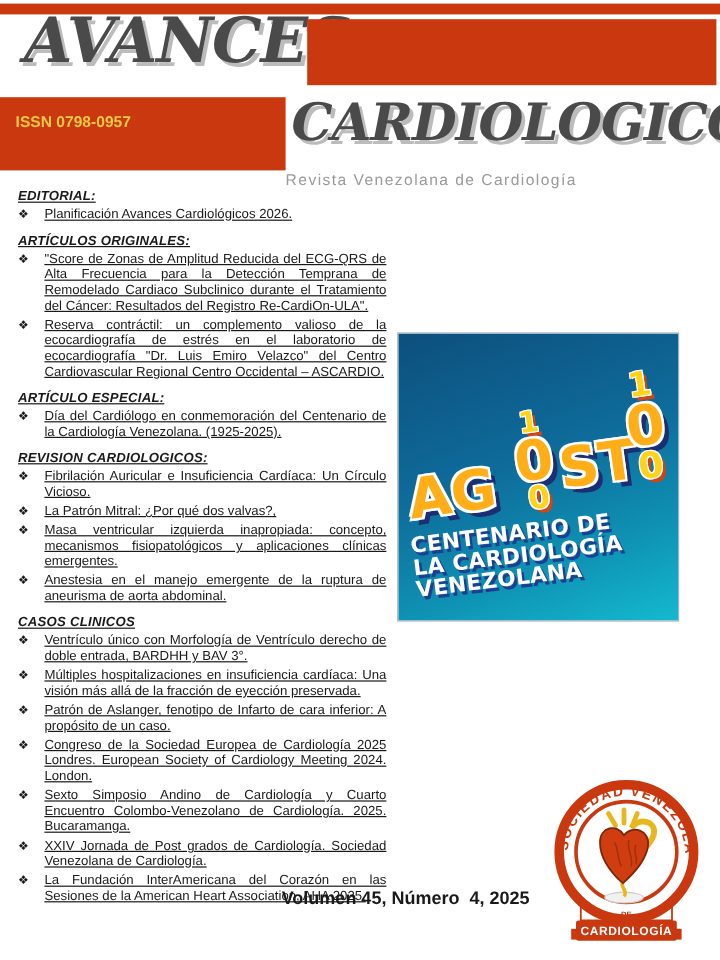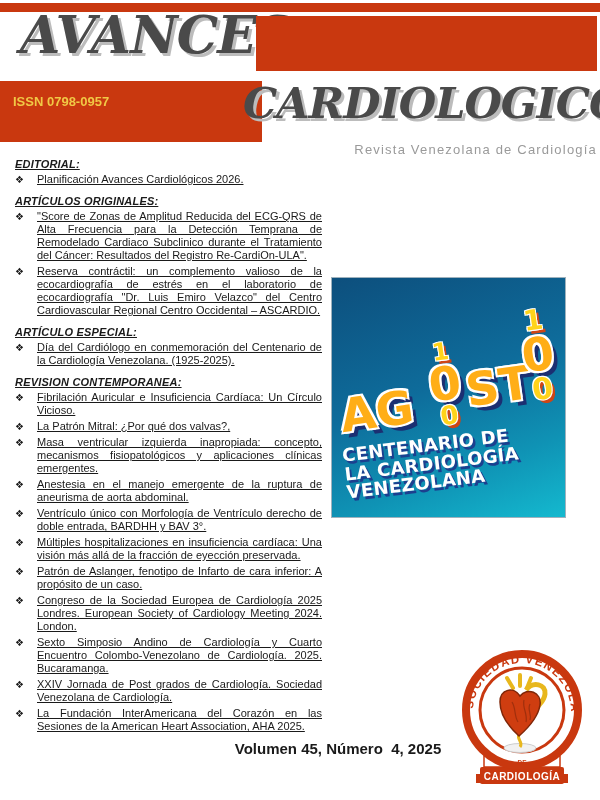--- a/index.html
+++ b/index.html
@@ -9,30 +9,30 @@
   }
   
   .top-strip{position:absolute;left:0;top:3px;width:600px;height:9px;background:#c9380f;}
   .avances{
     position:absolute;left:20px;top:4px;width:236px;
     font-family:"DejaVu Serif", serif;font-weight:bold;font-style:italic;
     font-size:52px;letter-spacing:-1px;color:#4a4a4a;white-space:nowrap;
     text-shadow:3px 3px 0 #bcbcbc;
   }
   .red-block-right{position:absolute;left:256px;top:16px;width:341px;height:55px;background:#c9380f;}
-  .red-band-left{position:absolute;left:0;top:81px;width:238px;height:61px;background:#c9380f;padding-left:24px;}
+  .red-band-left{position:absolute;left:0;top:81px;width:238px;height:61px;background:#c9380f;}
   .issn-lines{position:absolute;left:13px;top:12px;font-size:13px;font-weight:bold;color:#f0c845;line-height:1.35;}
   .cardiologicos{
     position:absolute;left:243px;top:78px;width:356px;
     font-family:"DejaVu Serif", serif;font-weight:bold;font-style:italic;
     font-size:43px;letter-spacing:-1px;color:#4a4a4a;white-space:nowrap;
     text-shadow:3px 3px 0 #bcbcbc;
   }
   .subtitle{
-    position:absolute;left:238px;top:142px;width:359px;text-align:right;
+    position:absolute;left:238px;top:142px;width:359px;text-align:left;
     font-size:13px;color:#9a9a9a;letter-spacing:1.2px;line-height:1.2;
   }
   
   .toc{position:absolute;left:15px;top:158px;width:307px;}
   .toc-heading{
     font-size:11px;font-weight:bold;text-decoration:underline;
     margin:9px 0 3px 0;letter-spacing:.2px;font-style:italic;
   }
   .toc-section:first-child .toc-heading{margin-top:0;}
   .toc-item{
@@ -126,40 +126,41 @@
 
   <div class="toc-section">
     <div class="toc-heading">ARTÍCULO ESPECIAL:</div>
     <div class="toc-item">
       <span class="bullet">❖</span>
       <span class="item-text">Día del Cardiólogo en conmemoración del Centenario de la Cardiología Venezolana.  (1925-2025).</span>
     </div>
   </div>
 
   <div class="toc-section">
-    <div class="toc-heading">REVISION CONTEMPORANEA:</div>
+    <div class="toc-heading">REVISION CARDIOLOGICOS:</div>
     <div class="toc-item">
       <span class="bullet">❖</span>
       <span class="item-text">Fibrilación Auricular e Insuficiencia Cardíaca: Un Círculo Vicioso.</span>
     </div>
     <div class="toc-item">
       <span class="bullet">❖</span>
       <span class="item-text">La Patrón Mitral: ¿Por qué dos valvas?,</span>
     </div>
     <div class="toc-item">
       <span class="bullet">❖</span>
       <span class="item-text">Masa ventricular izquierda inapropiada: concepto, mecanismos fisiopatológicos y aplicaciones clínicas emergentes.</span>
     </div>
     <div class="toc-item">
       <span class="bullet">❖</span>
       <span class="item-text">Anestesia en el manejo emergente de la ruptura de aneurisma de aorta abdominal.</span>
     </div>
   </div>
 
   <div class="toc-section">
+    <div class="toc-heading">CASOS CLINICOS</div>
     <div class="toc-item">
       <span class="bullet">❖</span>
       <span class="item-text">Ventrículo único con Morfología de Ventrículo derecho de doble entrada, BARDHH y BAV 3°.</span>
     </div>
     <div class="toc-item">
       <span class="bullet">❖</span>
       <span class="item-text">Múltiples hospitalizaciones en insuficiencia cardíaca: Una visión más allá de la fracción de eyección preservada.</span>
     </div>
     <div class="toc-item">
       <span class="bullet">❖</span>

